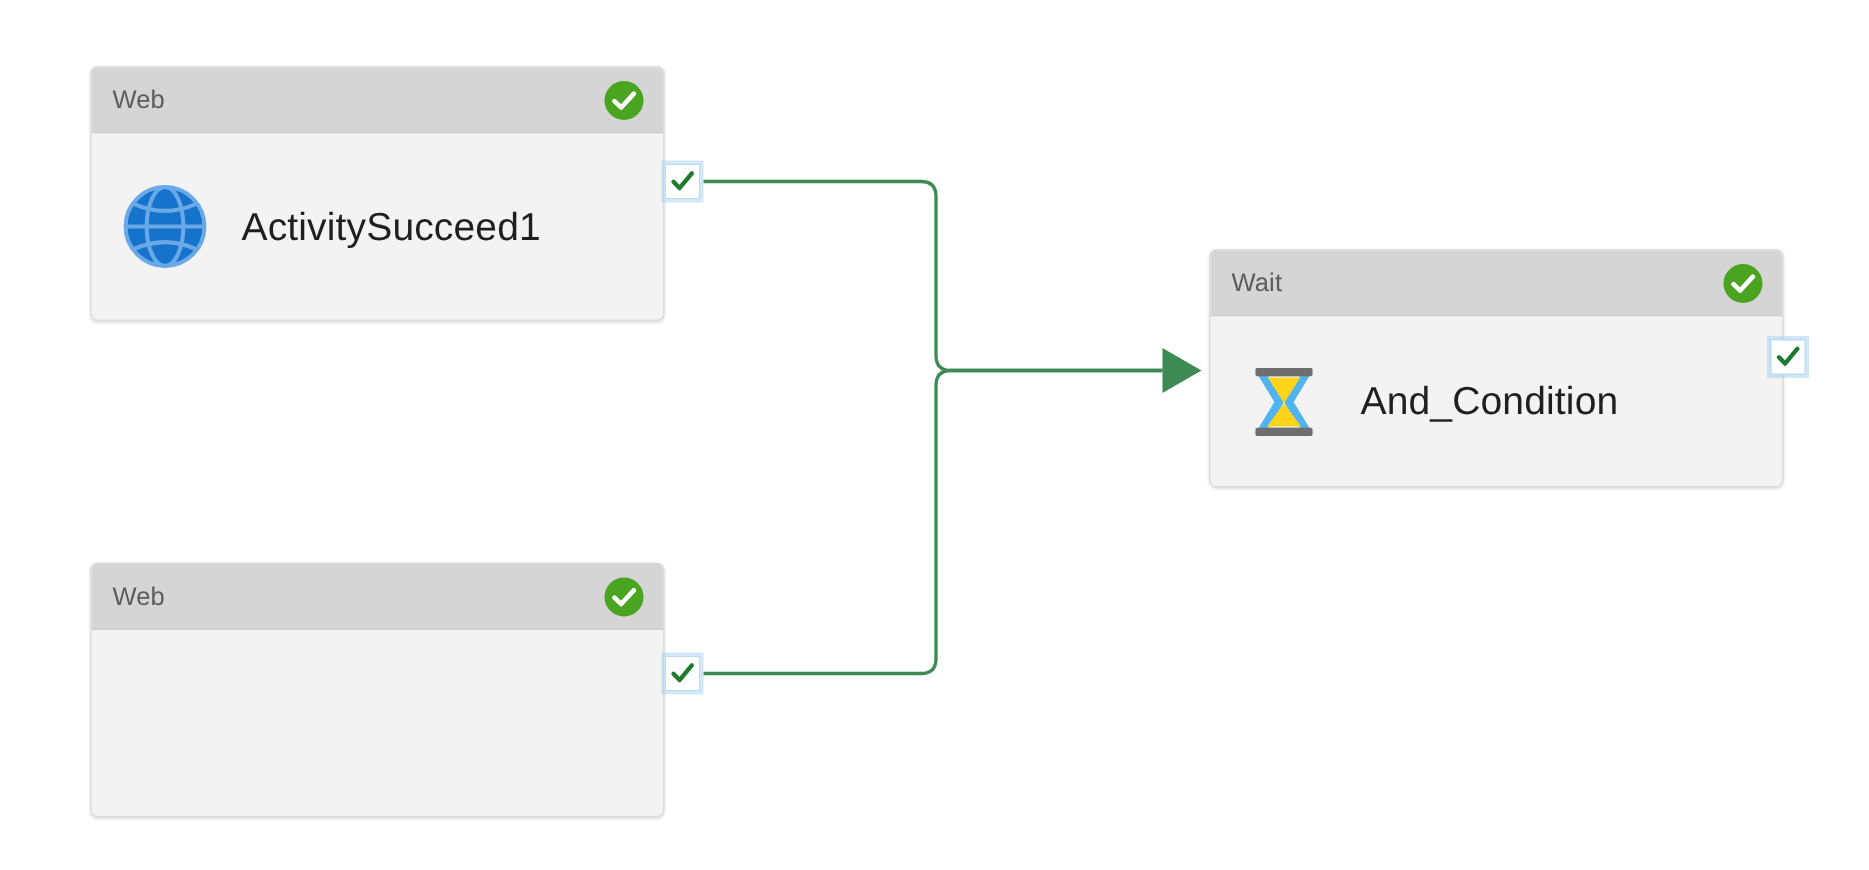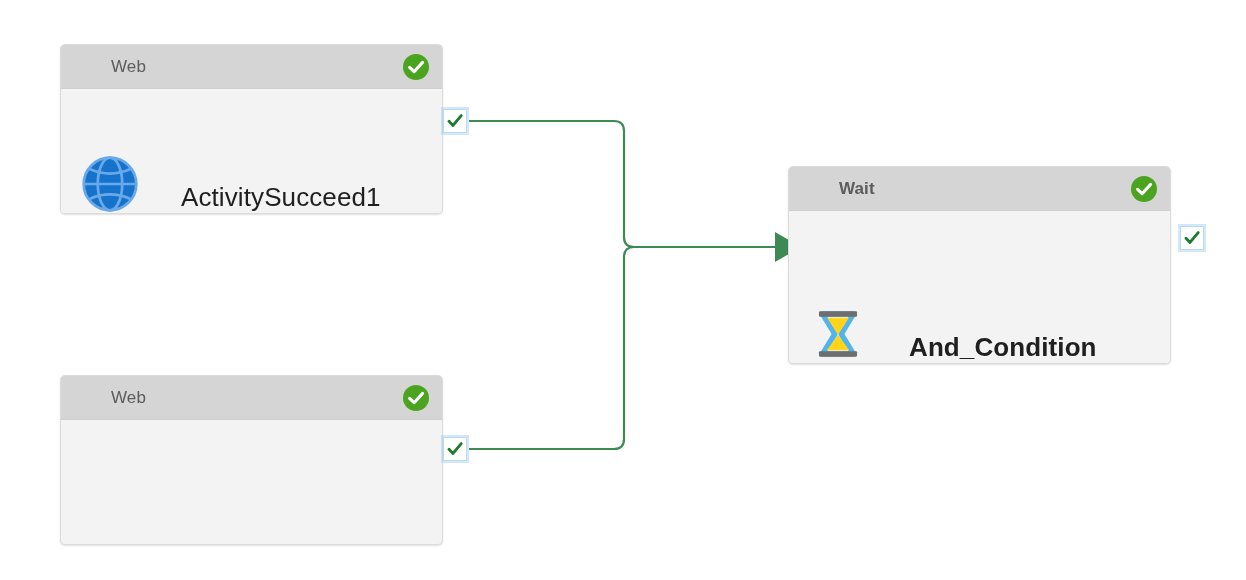--- a/index.html
+++ b/index.html
@@ -48,36 +48,34 @@
     align-items: center;
     padding: 0 12px 0 14px;
     box-sizing: border-box;
   }
   .node-type {
     font-size: 17px;
     color: #5c5c5c;
     letter-spacing: .1px;
     flex: 1 1 auto;
     white-space: nowrap;
-    margin-left: 36px;
   }
   .status-badge {
     flex: 0 0 auto;
     width: 28px;
     height: 28px;
     display: block;
   }
   .node-body {
     display: flex;
-    align-items: flex-end;
+    align-items: center;
     height: calc(100% - 44px);
     padding: 0 18px 0 20px;
     box-sizing: border-box;
     background: #f3f3f3;
-    gap: 20px;
   }
   .node-icon {
     flex: 0 0 auto;
     width: 58px;
     height: 58px;
     display: block;
   }
   .node-label {
     font-size: 26px;
     color: #1f1f1f;
@@ -150,21 +148,21 @@
       </svg>
     </div>
   </div>
 
   <div class="port" style="left:443px; top:437px;">
     <svg viewBox="0 0 18 18" xmlns="http://www.w3.org/2000/svg">
       <path d="M3 9.2 L7 13.4 L15.2 3.6" fill="none" stroke="#1e7b2e" stroke-width="2.9" stroke-linecap="round" stroke-linejoin="round"></path>
     </svg>
   </div>
 
-  <div class="node" style="left:788px; top:166px; width:383px; height:198px;font-weight:bold;">
+  <div class="node" style="left:806px; top:166px; width:383px; height:159px;">
     <div class="node-header">
       <span class="node-type">Wait</span>
       <svg class="status-badge" viewBox="0 0 28 28" xmlns="http://www.w3.org/2000/svg">
         <circle cx="14" cy="14" r="13" fill="#4aa420"></circle>
         <path d="M7.6 14.4 L12.1 18.7 L20.6 9.4" fill="none" stroke="#ffffff" stroke-width="3.1" stroke-linecap="round" stroke-linejoin="round"></path>
       </svg>
     </div>
     <div class="node-body">
       <svg class="node-icon" viewBox="0 0 64 64" xmlns="http://www.w3.org/2000/svg">
 

